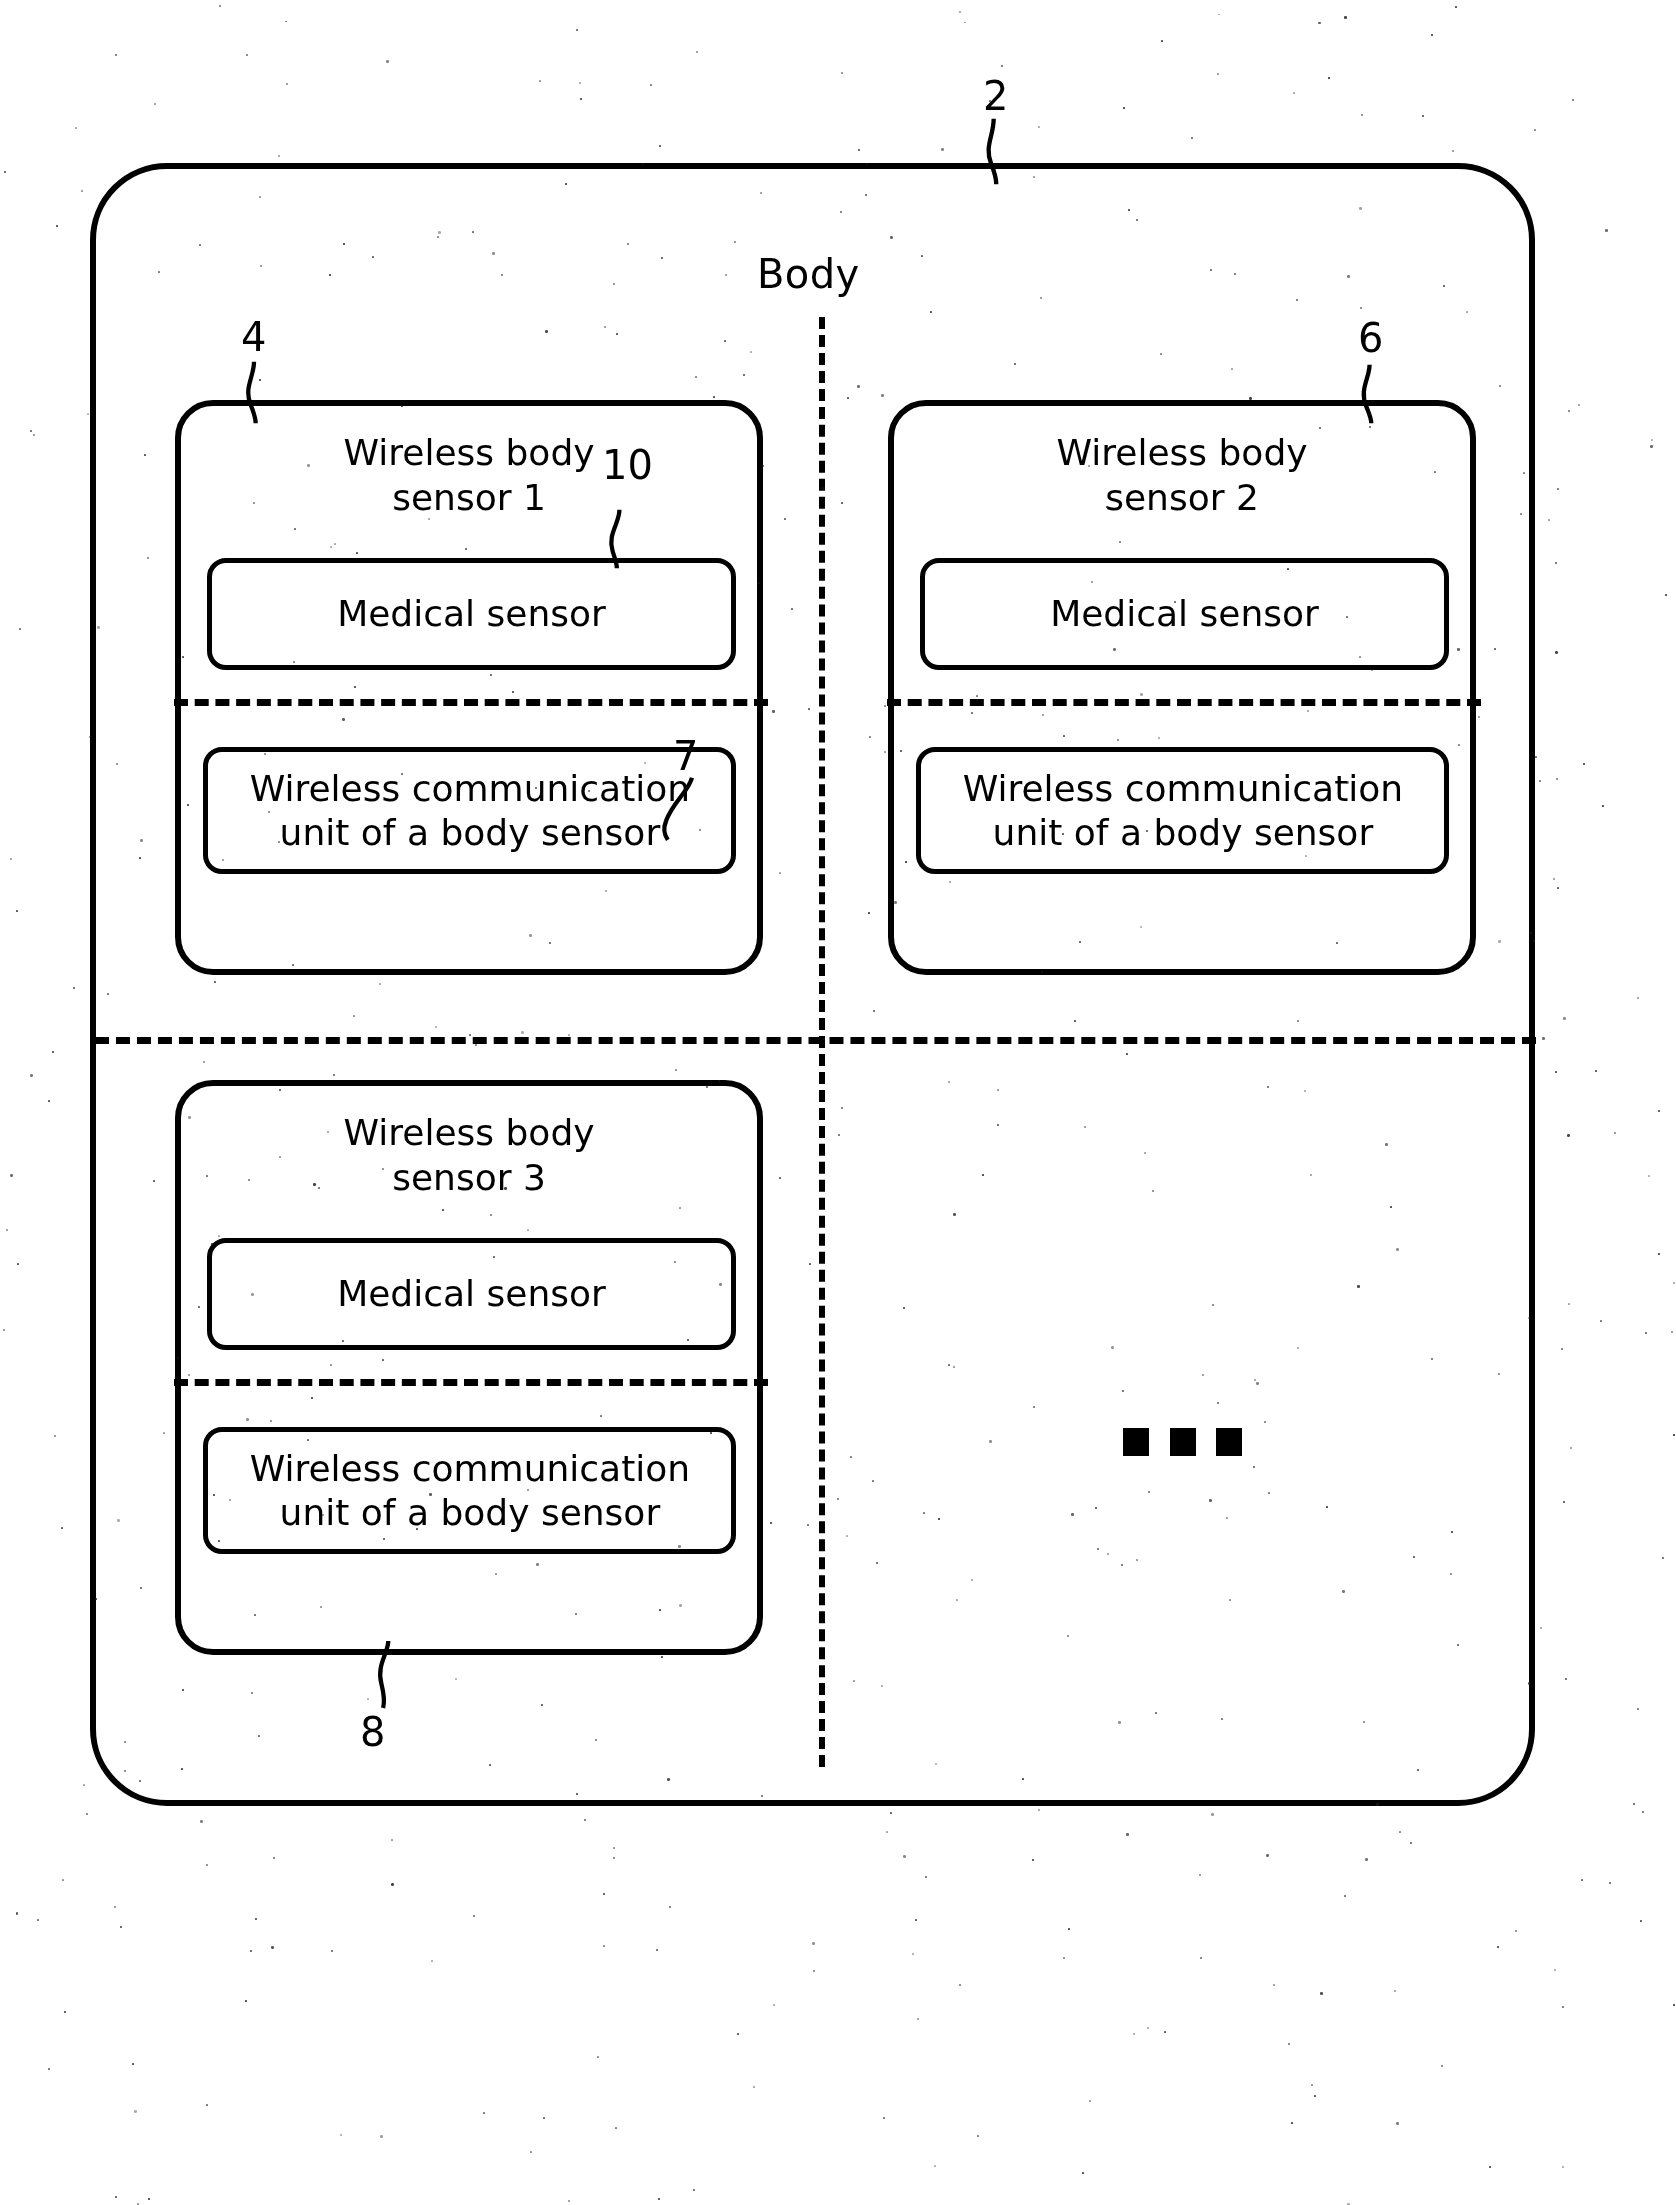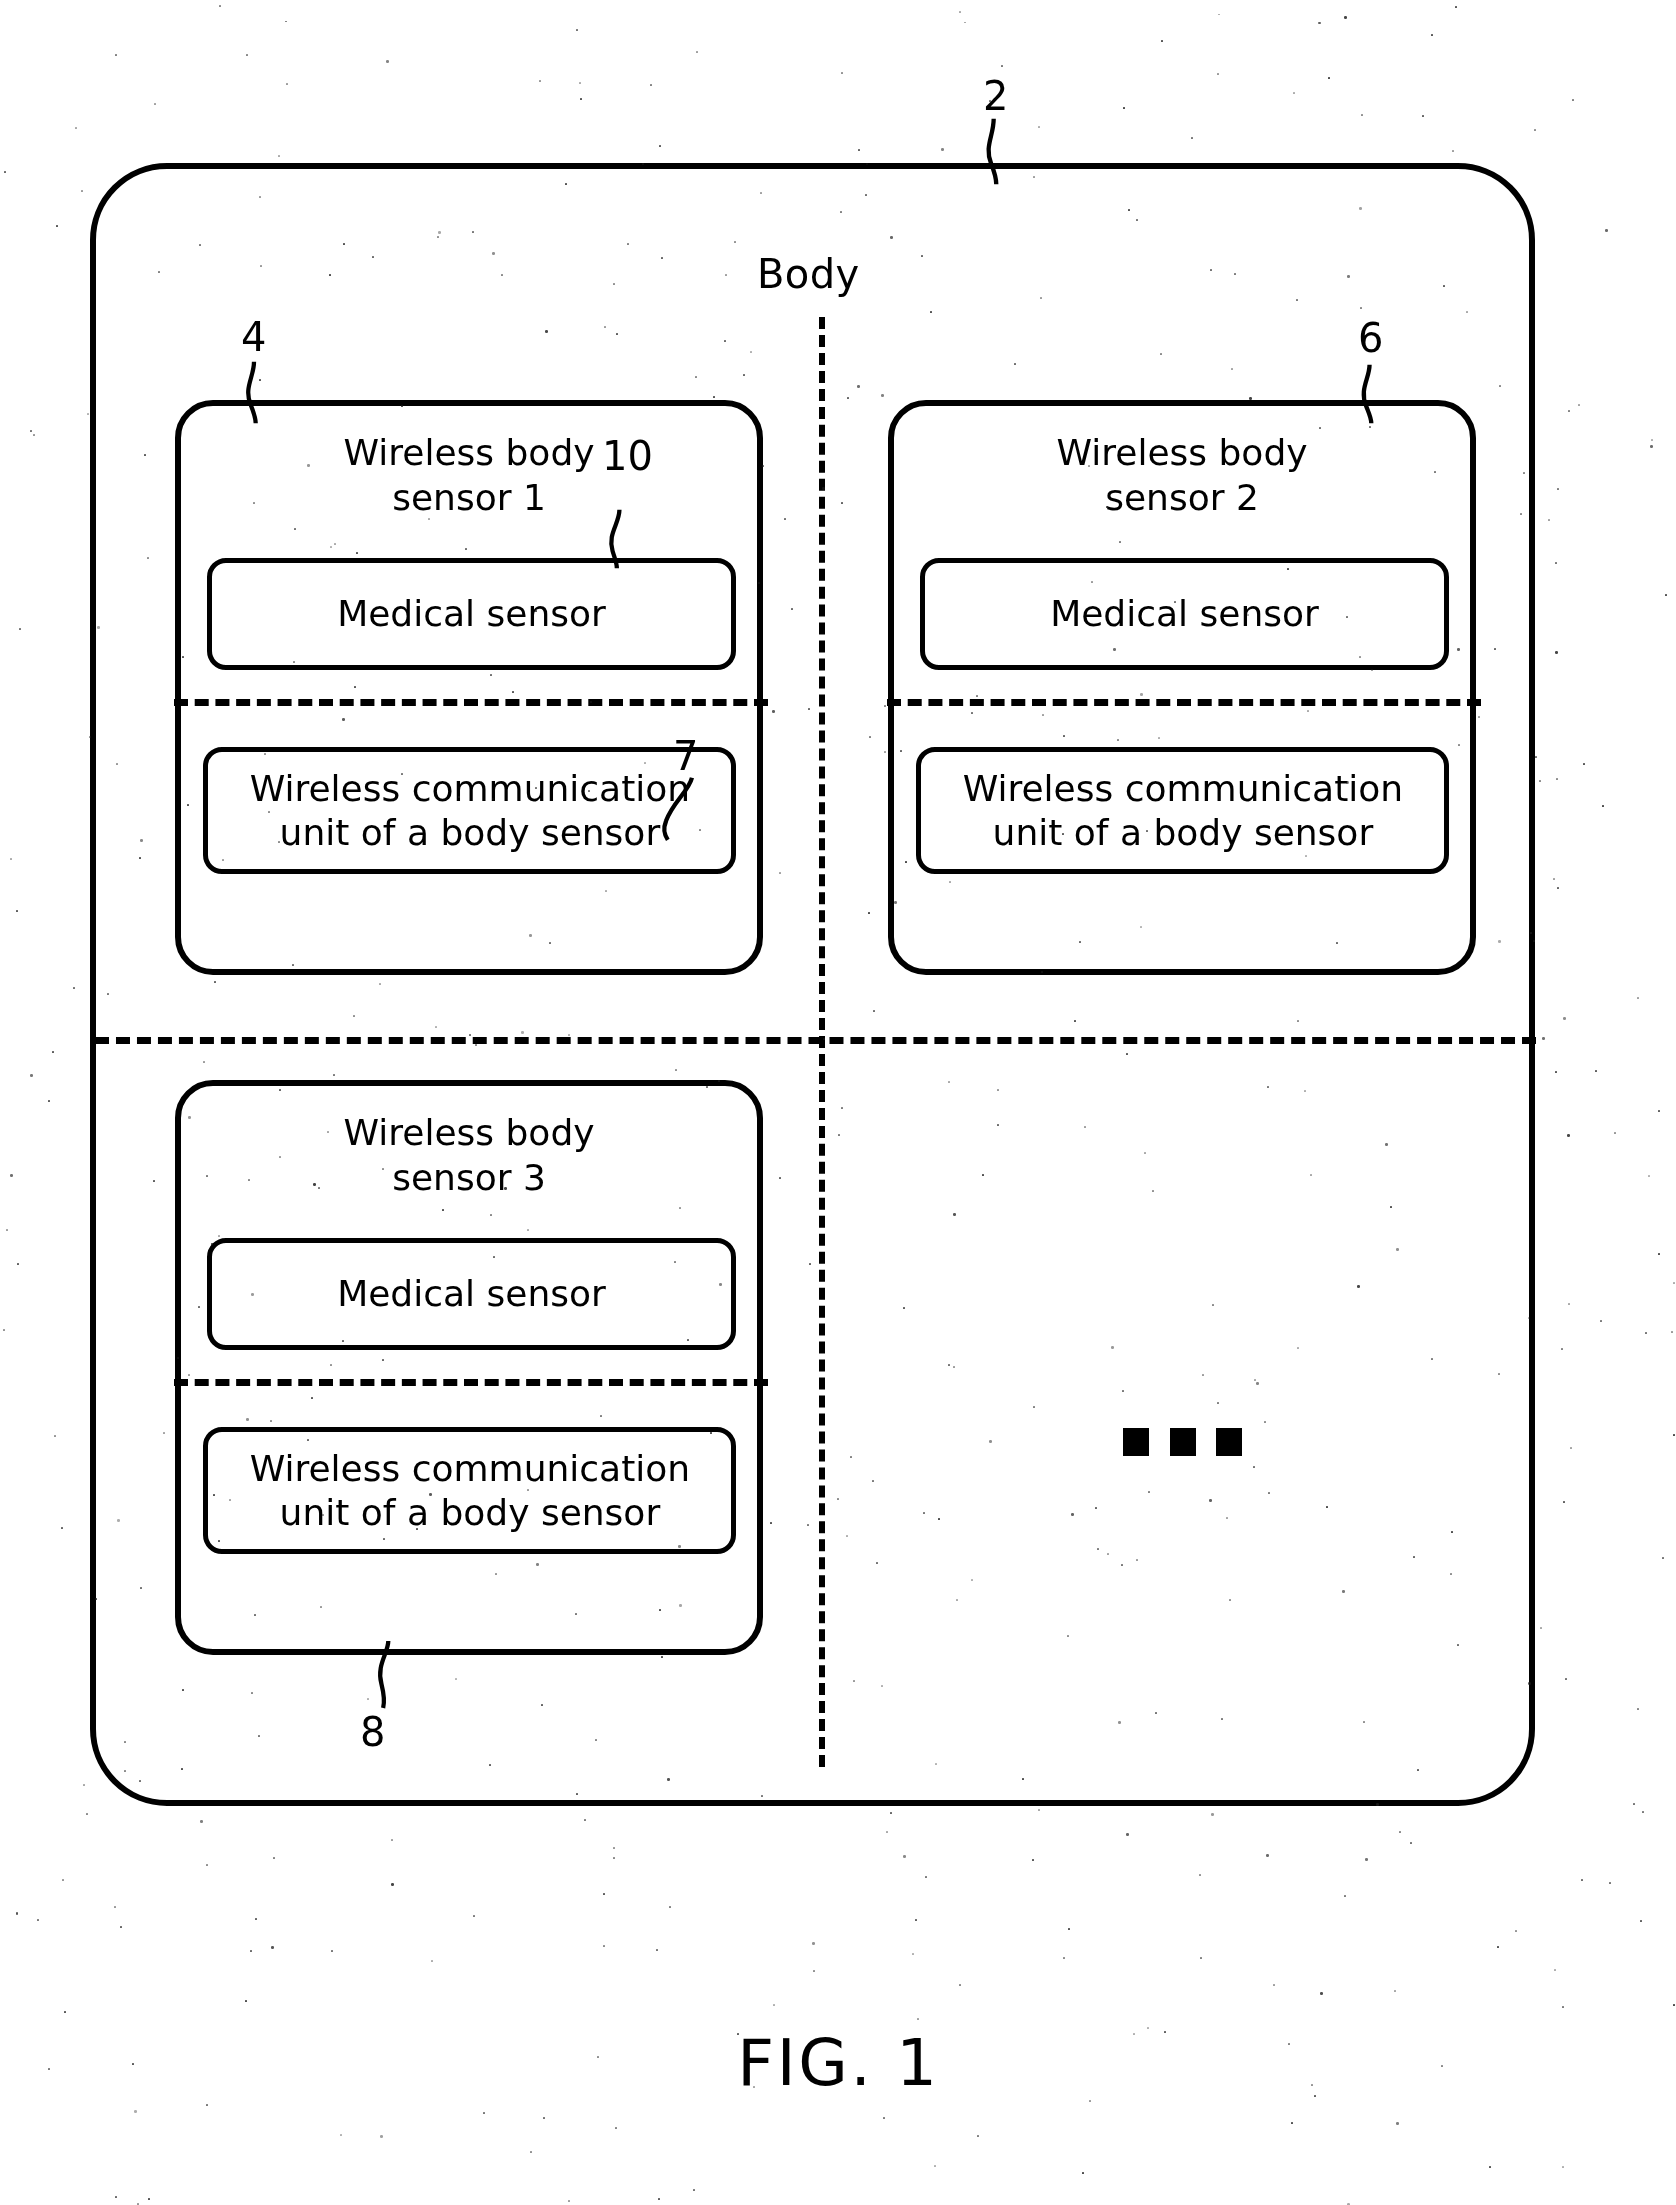--- a/index.html
+++ b/index.html
@@ -188,21 +188,21 @@
       <span class="inner-label">Wireless communication
 unit of a body sensor</span>
     </div>
   </div>
 
   <div class="ref-num" style="left:241px; top:317px;">4</div>
   <svg class="ref-leader" style="left:228px; top:360px;" width="52" height="65" viewBox="0 0 60 76">
     <path d="M30 2 C30 20, 18 32, 26 52 C30 62, 32 68, 32 74" fill="none" stroke="#000" stroke-width="5"></path>
   </svg>
 
-  <div class="ref-num" style="left:602px; top:436px;">10</div>
+  <div class="ref-num" style="left:602px; top:445px;">10</div>
   <svg class="ref-leader" style="left:592px; top:508px;" width="60" height="62" viewBox="0 0 70 72">
     <path d="M32 2 C32 18, 18 30, 24 50 C27 60, 29 64, 29 70" fill="none" stroke="#000" stroke-width="5"></path>
   </svg>
 
   <div class="ref-num" style="left:673px; top:736px;">7</div>
   <svg class="ref-leader" style="left:654px; top:776px;" width="69" height="69" viewBox="0 0 80 80">
     <path d="M44 2 C40 18, 22 30, 14 52 C10 62, 12 68, 16 74" fill="none" stroke="#000" stroke-width="5"></path>
   </svg>
 
   <div class="sensor-card" style="left:888px; top:400px; width:588px; height:575px;">
@@ -240,21 +240,20 @@
     <path d="M26 2 C26 16, 12 30, 18 52 C21 64, 22 72, 20 80" fill="none" stroke="#000" stroke-width="5"></path>
   </svg>
   <div class="ref-num" style="left:360px; top:1712px;">8</div>
 
   <div class="ellipsis-group" style="left:1123px; top:1428px;">
     <i></i>
     <i></i>
     <i></i>
   </div>
 
-  <div class="fig-caption">FIG. 1</div>
 
 </div>
 
 <div id="noise-layer">
     <span style="left: 1452px; top: 150px; width: 1.7px; height: 1.7px; opacity: 0.46;"></span>
     <span style="left: 391px; top: 1883px; width: 2.6px; height: 2.6px; opacity: 0.82;"></span>
     <span style="left: 3.4px; top: 1329px; width: 1.7px; height: 1.7px; opacity: 0.5;"></span>
     <span style="left: 1451px; top: 1531px; width: 1.7px; height: 1.7px; opacity: 0.83;"></span>
     <span style="left: 75px; top: 127px; width: 1.7px; height: 1.7px; opacity: 0.42;"></span>
     <span style="left: 307px; top: 464px; width: 2.6px; height: 2.6px; opacity: 0.46;"></span>

